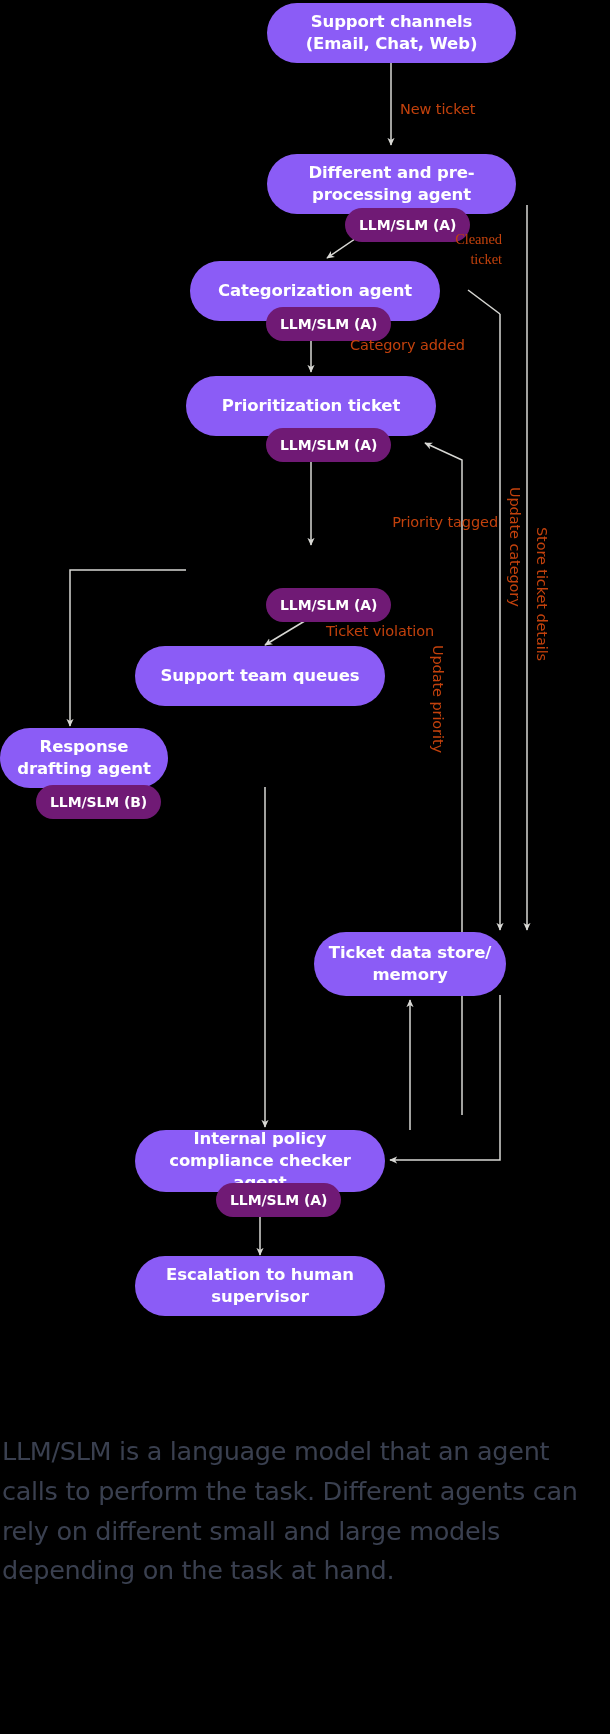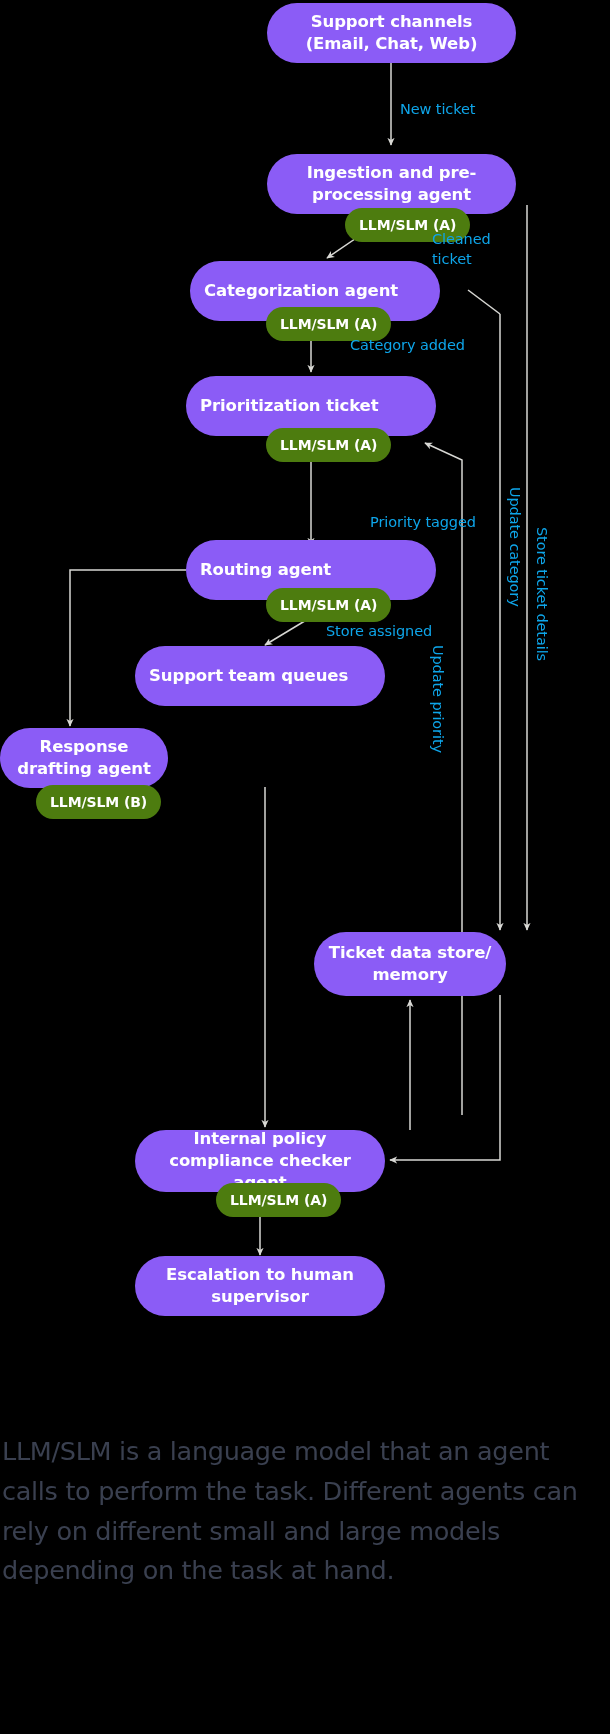--- a/index.html
+++ b/index.html
@@ -6,32 +6,32 @@
   body{
     width:610px;height:1734px;position:relative;overflow:hidden;
     font-family:"DejaVu Sans","Liberation Sans",sans-serif;
     background:#000000;
   }
   #stage{position:absolute;inset:0;width:610px;height:1734px;}
   svg#edges{position:absolute;left:0;top:0;width:610px;height:1734px;pointer-events:none;}
 
   .node{
     position:absolute;background:#8b5cf6;color:#ffffff;
-    border-radius:40px;display:flex;align-items:center;
+    border-radius:40px;display:flex;align-items:center;justify-content:center;
     text-align:center;font-weight:700;line-height:1.35;
     box-sizing:border-box;padding:6px 14px;letter-spacing:-0.1px;
   }
   .badge{
-    position:absolute;background:#4d7c0f;color:#ffffff;border-radius:20px;
+    position:absolute;background:#701a75;color:#ffffff;border-radius:20px;
     display:flex;align-items:center;justify-content:center;
     font-size:14px;font-weight:700;height:34px;padding:0 14px;
     white-space:nowrap;letter-spacing:-0.1px;
   }
   .edge-label{
-    position:absolute;color:#0ea5e9;font-size:14.5px;font-weight:400;
+    position:absolute;color:#c2410c;font-size:14.5px;font-weight:400;
     line-height:1.35;text-align:center;letter-spacing:-0.1px;
   }
   .edge-label.vert{
     writing-mode:vertical-rl;text-orientation:mixed;white-space:nowrap;
   }
   .caption{
     position:absolute;left:0;width:600px;color:#3a4050;
     font-size:25.5px;line-height:1.56;font-weight:400;letter-spacing:-0.3px;
   }
 </style>
@@ -63,43 +63,40 @@
     </g>
     <path d="M500,314 L468,290" stroke="#d8d8d4" stroke-width="1.5" fill="none"></path>
     <path d="M527,212 L527,205" stroke="#d8d8d4" stroke-width="1.5" fill="none"></path>
   </svg>
 
   <div class="node" style="left:267px;top:3px;width:249px;height:60px;font-size:16.5px;">
     <span>Support channels (Email, Chat, Web)</span>
   </div>
 
   <div class="node" style="left:267px;top:154px;width:249px;height:60px;font-size:16.5px;">
-    <span>Ingestion and pre-processing agent</span>
+    <span>Different and pre-processing agent</span>
   </div>
   <div class="badge" style="left:345px;top:208px;">
     <span>LLM/SLM (A)</span>
   </div>
 
   <div class="node" style="left:190px;top:261px;width:250px;height:60px;font-size:16.5px;">
     <span>Categorization agent</span>
   </div>
   <div class="badge" style="left:266px;top:307px;">
     <span>LLM/SLM (A)</span>
   </div>
 
   <div class="node" style="left:186px;top:376px;width:250px;height:60px;font-size:16.5px;">
     <span>Prioritization ticket</span>
   </div>
   <div class="badge" style="left:266px;top:428px;">
     <span>LLM/SLM (A)</span>
   </div>
 
-  <div class="node" style="left:186px;top:540px;width:250px;height:60px;font-size:16.5px;">
-    <span>Routing agent</span>
-  </div>
   <div class="badge" style="left:266px;top:588px;">
     <span>LLM/SLM (A)</span>
   </div>
 
   <div class="node" style="left:0px;top:728px;width:168px;height:60px;font-size:16.5px;">
     <span>Response drafting agent</span>
   </div>
 
   <div class="node" style="left:135px;top:646px;width:250px;height:60px;font-size:16.5px;">
     <span>Support team queues</span>
@@ -120,34 +117,34 @@
   </div>
 
   <div class="node" style="left:135px;top:1256px;width:250px;height:60px;font-size:16.5px;">
     <span>Escalation to human supervisor</span>
   </div>
 
   <div class="edge-label" style="left:400px;top:100px;width:120px;text-align:left;">
     <span>New ticket</span>
   </div>
 
-  <div class="edge-label" style="left:432px;top:230px;width:70px;text-align:left;">
+  <div class="edge-label" style="left:432px;top:230px;width:70px;text-align:right;font-family:Liberation Serif, serif;">
     <span>Cleaned ticket</span>
   </div>
 
   <div class="edge-label" style="left:350px;top:336px;width:150px;text-align:left;">
     <span>Category added</span>
   </div>
 
-  <div class="edge-label" style="left:348px;top:513px;width:150px;text-align:center;">
+  <div class="edge-label" style="left:348px;top:513px;width:150px;text-align:right;">
     <span>Priority tagged</span>
   </div>
 
   <div class="edge-label" style="left:326px;top:622px;width:150px;text-align:left;">
-    <span>Store assigned</span>
+    <span>Ticket violation</span>
   </div>
 
   <div class="edge-label vert" style="left:531px;top:527px;">
     <span>Store ticket details</span>
   </div>
 
   <div class="edge-label vert" style="left:504px;top:487px;">
     <span>Update category</span>
   </div>
 

